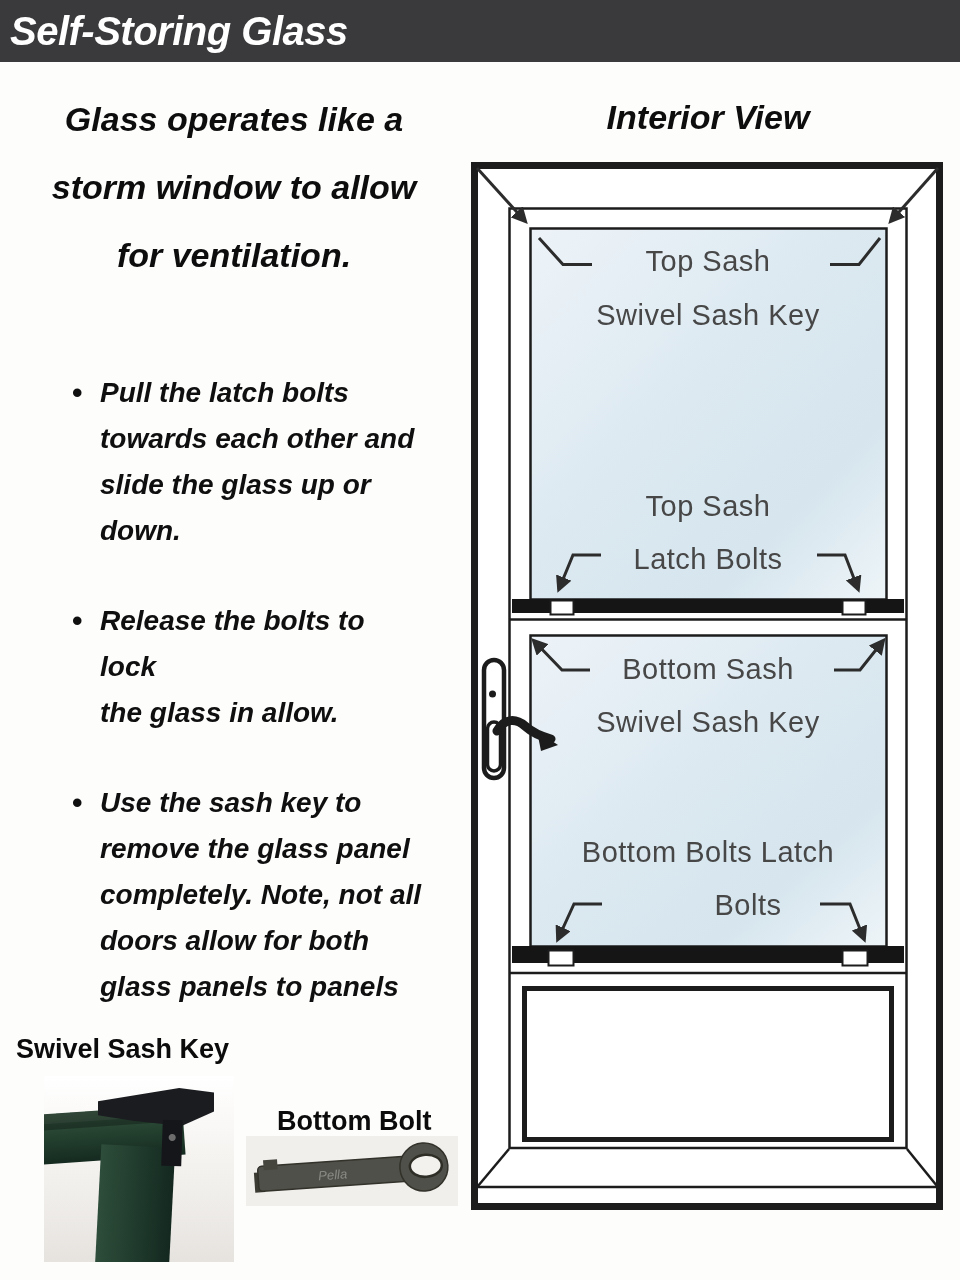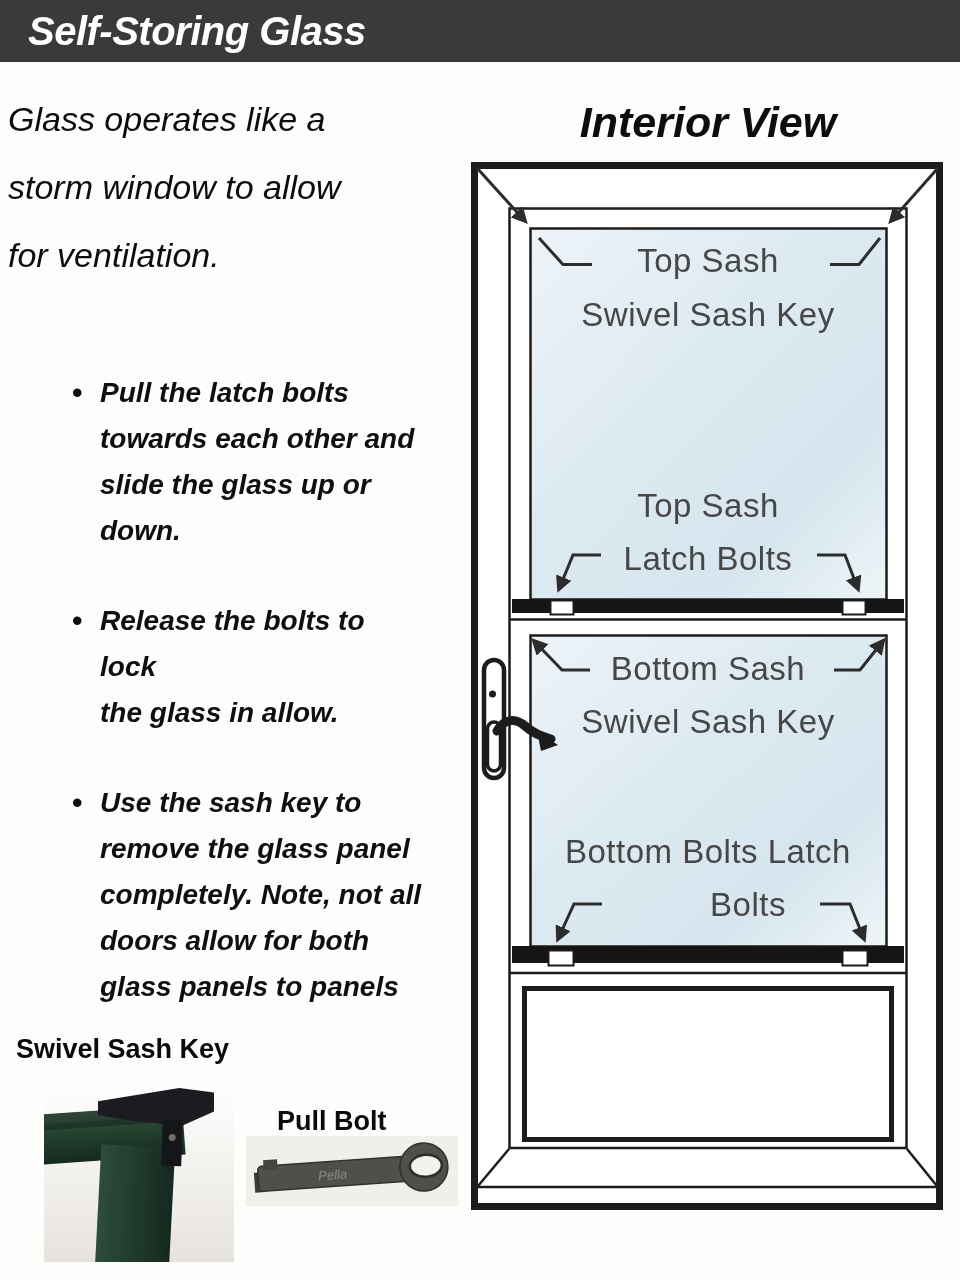--- a/index.html
+++ b/index.html
@@ -4,28 +4,28 @@
 <style>
   html,body{margin:0;padding:0;background:#ffffff;}
   .page{
     position:relative;width:960px;height:1280px;overflow:hidden;
     background:#fdfdfc;font-family:"Liberation Sans",sans-serif;color:#111;
   }
   
   .banner{
     position:absolute;left:0;top:0;width:960px;height:62px;
     background:#3a3a3c;color:#fff;display:flex;align-items:center;
-    padding-left:28px;box-sizing:border-box;white-space:pre;
+    padding-left:10px;box-sizing:border-box;white-space:pre;
   }
   .banner .strong{font-style:italic;font-weight:800;font-size:40px;letter-spacing:-.5px;}
   .banner .light{font-style:italic;font-weight:400;font-size:40px;letter-spacing:-.5px;opacity:.97;}
   
   .intro{
     position:absolute;left:8px;top:85px;width:452px;
-    font-style:italic;font-weight:400;
+    text-align:center;font-style:italic;font-weight:700;
     font-size:34px;line-height:68px;white-space:pre-line;color:#0d0d0d;
   }
   .bullets{
     position:absolute;left:56px;top:354px;width:356px;
     list-style:none;margin:16px;padding:0;
   }
   .bullets li{
     position:relative;margin:0 0 44px 0;padding-left:28px;
     font-style:italic;font-weight:600;font-size:28px;line-height:46px;
     white-space:pre-line;color:#0f0f0f;
@@ -62,26 +62,26 @@
     background:radial-gradient(circle 4px at 50% 38%,#6d6d6d 0 3px,#14161a 4px);
   }
   
   .photo-latch{
     position:absolute;left:246px;top:1136px;width:212px;height:70px;
     background:#f1efec;
   }
   
   .interior-title{
     position:absolute;left:508px;top:98px;width:400px;text-align:center;
-    font-style:italic;font-weight:800;font-size:43px;color:#0d0d0d;
+    font-style:italic;font-weight:800;font-size:34px;color:#0d0d0d;
   }
   .door-svg{position:absolute;left:0;top:0;width:960px;height:1280px;}
   .dlabel{
     position:absolute;left:508px;width:400px;text-align:center;
-    font-size:33px;line-height:38px;letter-spacing:.5px;color:#474747;
+    font-size:29px;line-height:38px;letter-spacing:.5px;color:#474747;
   }
   .l1a{top:242px;} .l1b{top:296px;}
   .l2a{top:487px;} .l2b{top:540px;}
   .l3a{top:650px;} .l3b{top:703px;}
   .l4a{top:833px;} .l4b{top:886px;padding-left:40px;}
 </style>
 </head>
 <body>
 
 <div class="page">
@@ -102,21 +102,21 @@
     <li>Release the bolts to lock
 the glass in allow.</li>
     <li>Use the sash key to
 remove the glass panel
 completely. Note, not all
 doors allow for both
 glass panels to panels</li>
   </ul>
 
   <div class="part-label lbl-swivel">Swivel Sash Key</div>
-  <div class="part-label lbl-latch">Pull Bolt</div>
+  <div class="part-label lbl-latch">Bottom Bolt</div>
 
   <div class="photo-swivel">
     <div class="ps-bar-h"></div>
     <div class="ps-bar-v"></div>
     <div class="ps-key"></div>
     <div class="ps-block"></div>
   </div>
 
   <div class="photo-latch">
     <svg width="212" height="70" viewBox="0 0 212 70">

